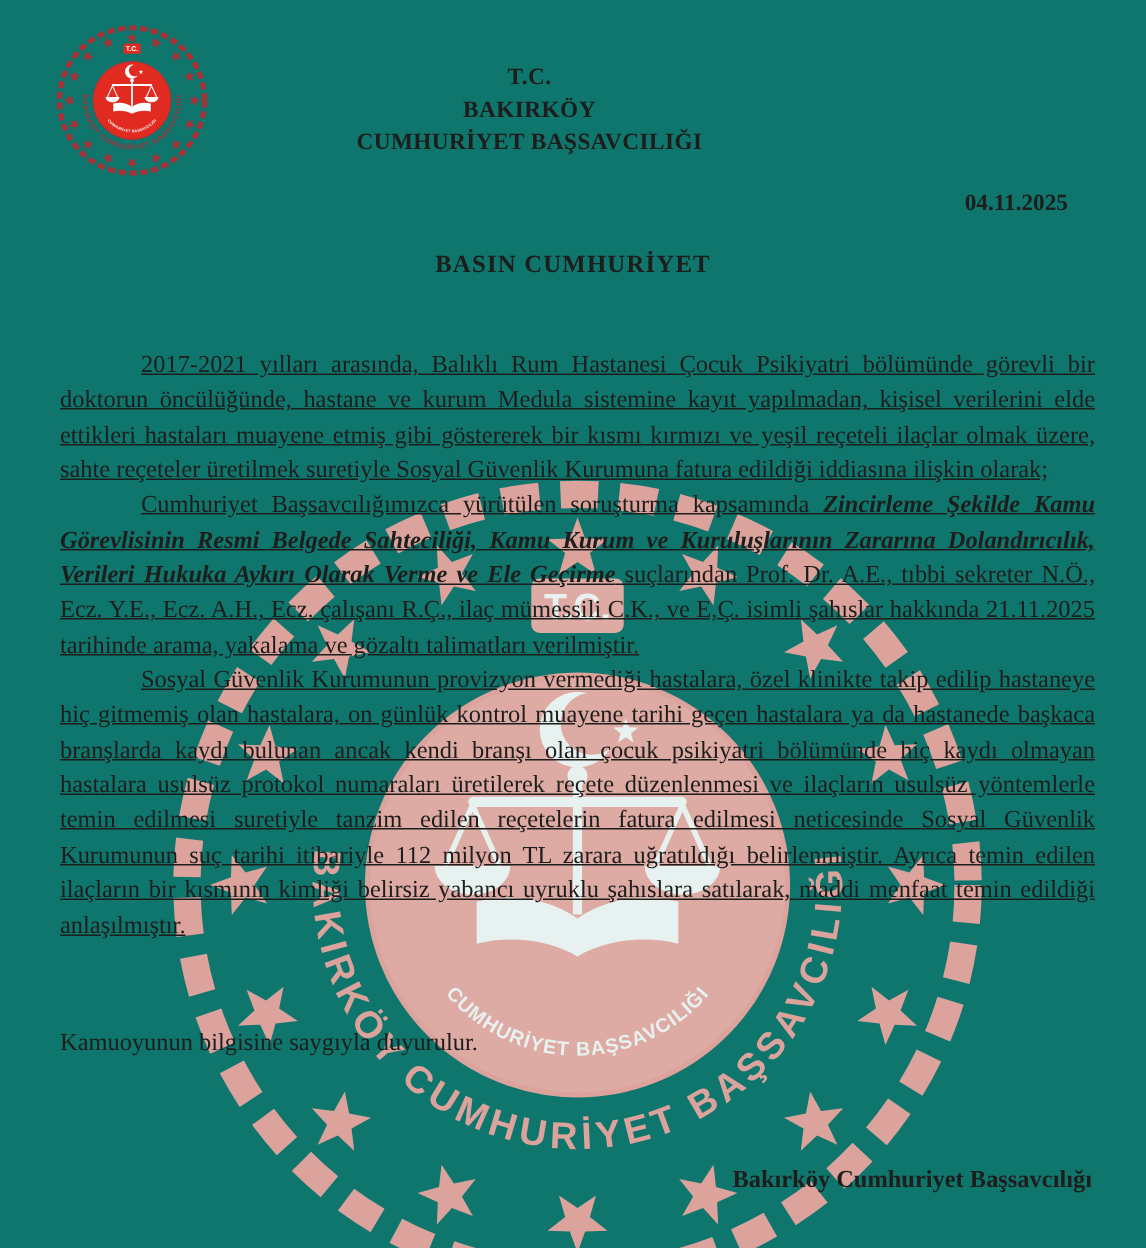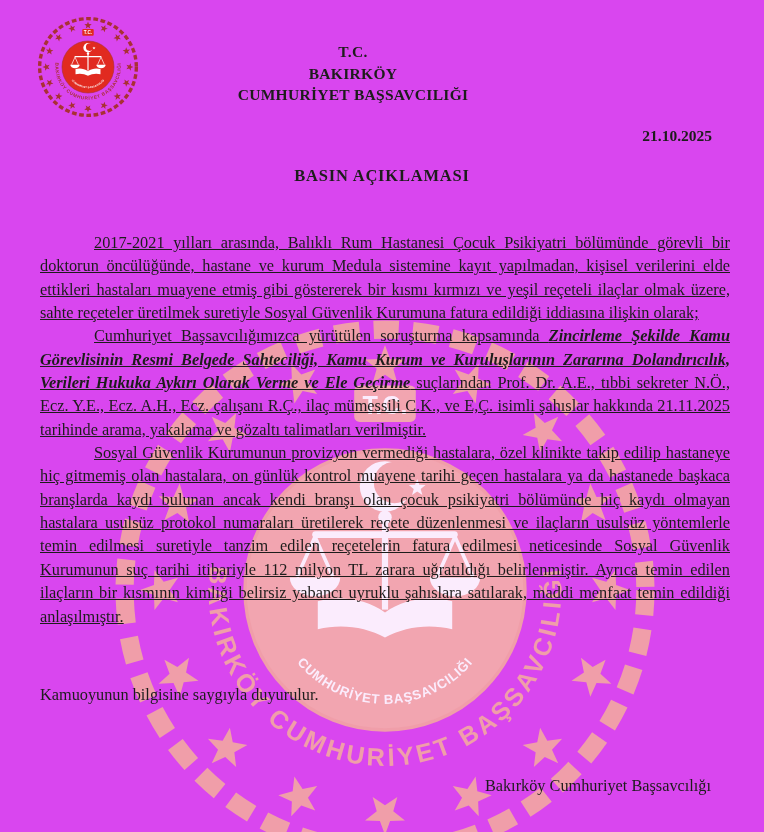--- a/index.html
+++ b/index.html
@@ -1,18 +1,18 @@
 <!DOCTYPE html>
 <html><head>
 <meta charset="utf-8">
 <style>
   html,body{margin:0;padding:0;background:#ffffff;}
   body{width:764px;height:832px;overflow:hidden;position:relative;
        font-family:"Liberation Serif","DejaVu Serif",serif;color:#1d1d1b;}
-  .page{position:absolute;inset:0;background:#d946ef;overflow:hidden;}
+  .page{position:absolute;inset:0;background:#0f766e;overflow:hidden;}
 
   
   .defs-svg{position:absolute;width:0;height:0;overflow:hidden;}
 
   
   .seal-small{position:absolute;left:36px;top:15px;width:104px;height:104px;
               --c1:#e12a20;--c2:#a93034;}
   .watermark{position:absolute;left:105px;top:310px;width:560px;height:560px;
              --c1:#f5b0aa;--c2:#f3a8a2;opacity:.9;}
 
@@ -22,21 +22,21 @@
   .doc-title{position:absolute;top:166px;left:0;width:764px;text-align:center;
              font-weight:bold;font-size:16.5px;letter-spacing:.8px;}
 
   .bodytext{position:absolute;top:231px;left:40px;width:690px;
             font-size:16.3px;line-height:23.35px;text-align:justify;text-decoration:underline;}
   .bodytext p{margin:0;text-indent:54px;}
   .emph{font-weight:bold;font-style:italic;}
 
   .closing{position:absolute;top:685px;left:40px;width:690px;font-size:16.3px;}
   .closing span{}
-  .signature{position:absolute;top:776px;right:53px;font-weight:normal;font-size:16.3px;}
+  .signature{position:absolute;top:776px;right:36px;font-weight:bold;font-size:16.3px;}
 
   .seal-text{font-family:"Liberation Sans","DejaVu Sans",sans-serif;font-weight:bold;}
 </style>
 </head>
 <body>
 
 <div class="page">
 
   <svg class="defs-svg" aria-hidden="true">
     <defs>
@@ -105,23 +105,23 @@
   <svg class="seal-small" viewBox="0 0 200 200">
     <use href="#emblem"></use>
   </svg>
 
   <div class="header-text">
     <div>T.C.</div>
     <div>BAKIRKÖY</div>
     <div>CUMHURİYET BAŞSAVCILIĞI</div>
   </div>
 
-  <div class="doc-date">21.10.2025</div>
+  <div class="doc-date">04.11.2025</div>
 
-  <div class="doc-title">BASIN AÇIKLAMASI</div>
+  <div class="doc-title">BASIN CUMHURİYET</div>
 
   <div class="bodytext">
     <p>2017-2021 yılları arasında, Balıklı Rum Hastanesi Çocuk Psikiyatri bölümünde görevli bir doktorun öncülüğünde, hastane ve kurum Medula sistemine kayıt yapılmadan, kişisel verilerini elde ettikleri hastaları muayene etmiş gibi göstererek bir kısmı kırmızı ve yeşil reçeteli ilaçlar olmak üzere, sahte reçeteler üretilmek suretiyle Sosyal Güvenlik Kurumuna fatura edildiği iddiasına ilişkin olarak;</p>
     <p><span>Cumhuriyet Başsavcılığımızca yürütülen soruşturma kapsamında </span><span class="emph">Zincirleme Şekilde Kamu Görevlisinin Resmi Belgede Sahteciliği, Kamu Kurum ve Kuruluşlarının Zararına Dolandırıcılık, Verileri Hukuka Aykırı Olarak Verme ve Ele Geçirme</span><span> suçlarından Prof. Dr. A.E., tıbbi sekreter N.Ö., Ecz. Y.E., Ecz. A.H., Ecz. çalışanı R.Ç., ilaç mümessili C.K., ve E,Ç. isimli şahıslar hakkında 21.11.2025 tarihinde arama, yakalama ve gözaltı talimatları verilmiştir.</span></p>
     <p>Sosyal Güvenlik Kurumunun provizyon vermediği hastalara, özel klinikte takip edilip hastaneye hiç gitmemiş olan hastalara, on günlük kontrol muayene tarihi geçen hastalara ya da hastanede başkaca branşlarda kaydı bulunan ancak kendi branşı olan çocuk psikiyatri bölümünde hiç kaydı olmayan hastalara usulsüz protokol numaraları üretilerek reçete düzenlenmesi ve ilaçların usulsüz yöntemlerle temin edilmesi suretiyle tanzim edilen reçetelerin fatura edilmesi neticesinde Sosyal Güvenlik Kurumunun suç tarihi itibariyle 112 milyon TL zarara uğratıldığı belirlenmiştir. Ayrıca temin edilen ilaçların bir kısmının kimliği belirsiz yabancı uyruklu şahıslara satılarak, maddi menfaat temin edildiği anlaşılmıştır.</p>
   </div>
 
   <div class="closing">
     <span>Kamuoyunun bilgisine saygıyla duyurulur.</span>
   </div>

